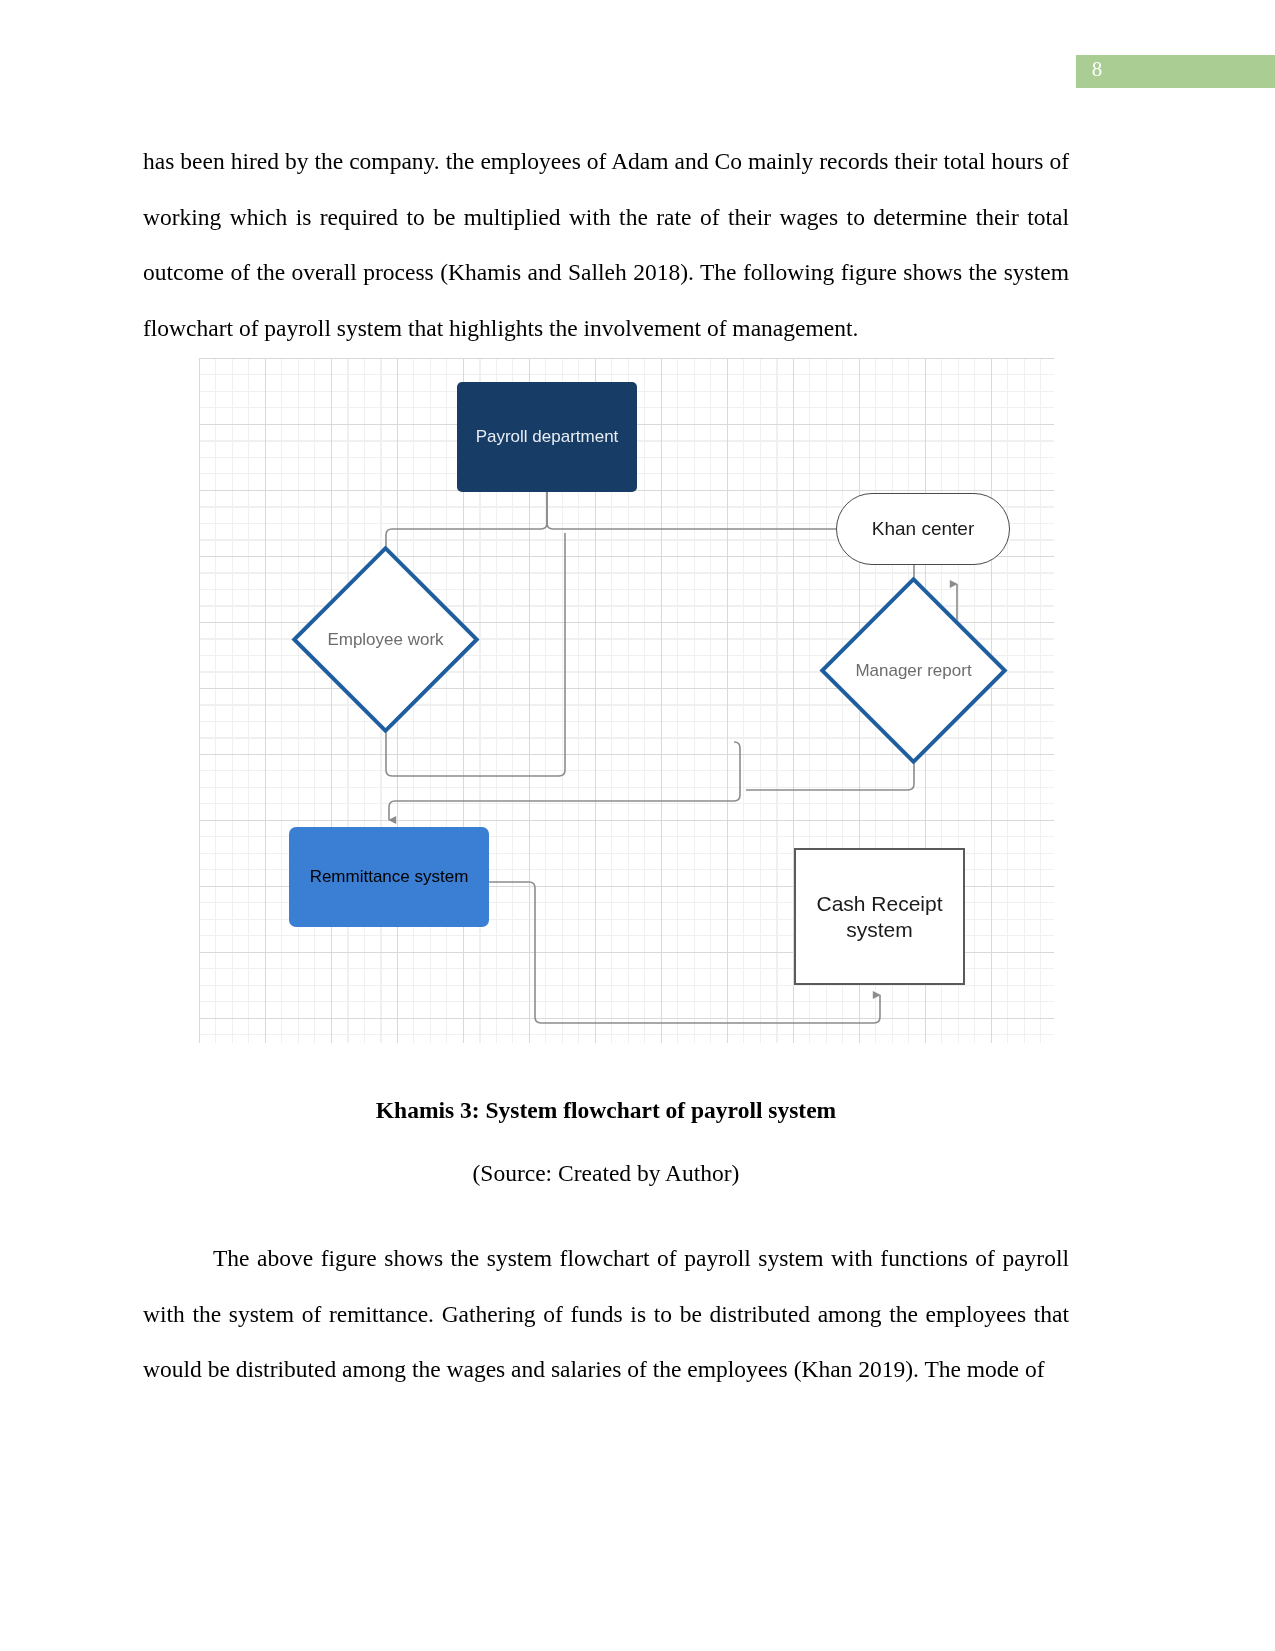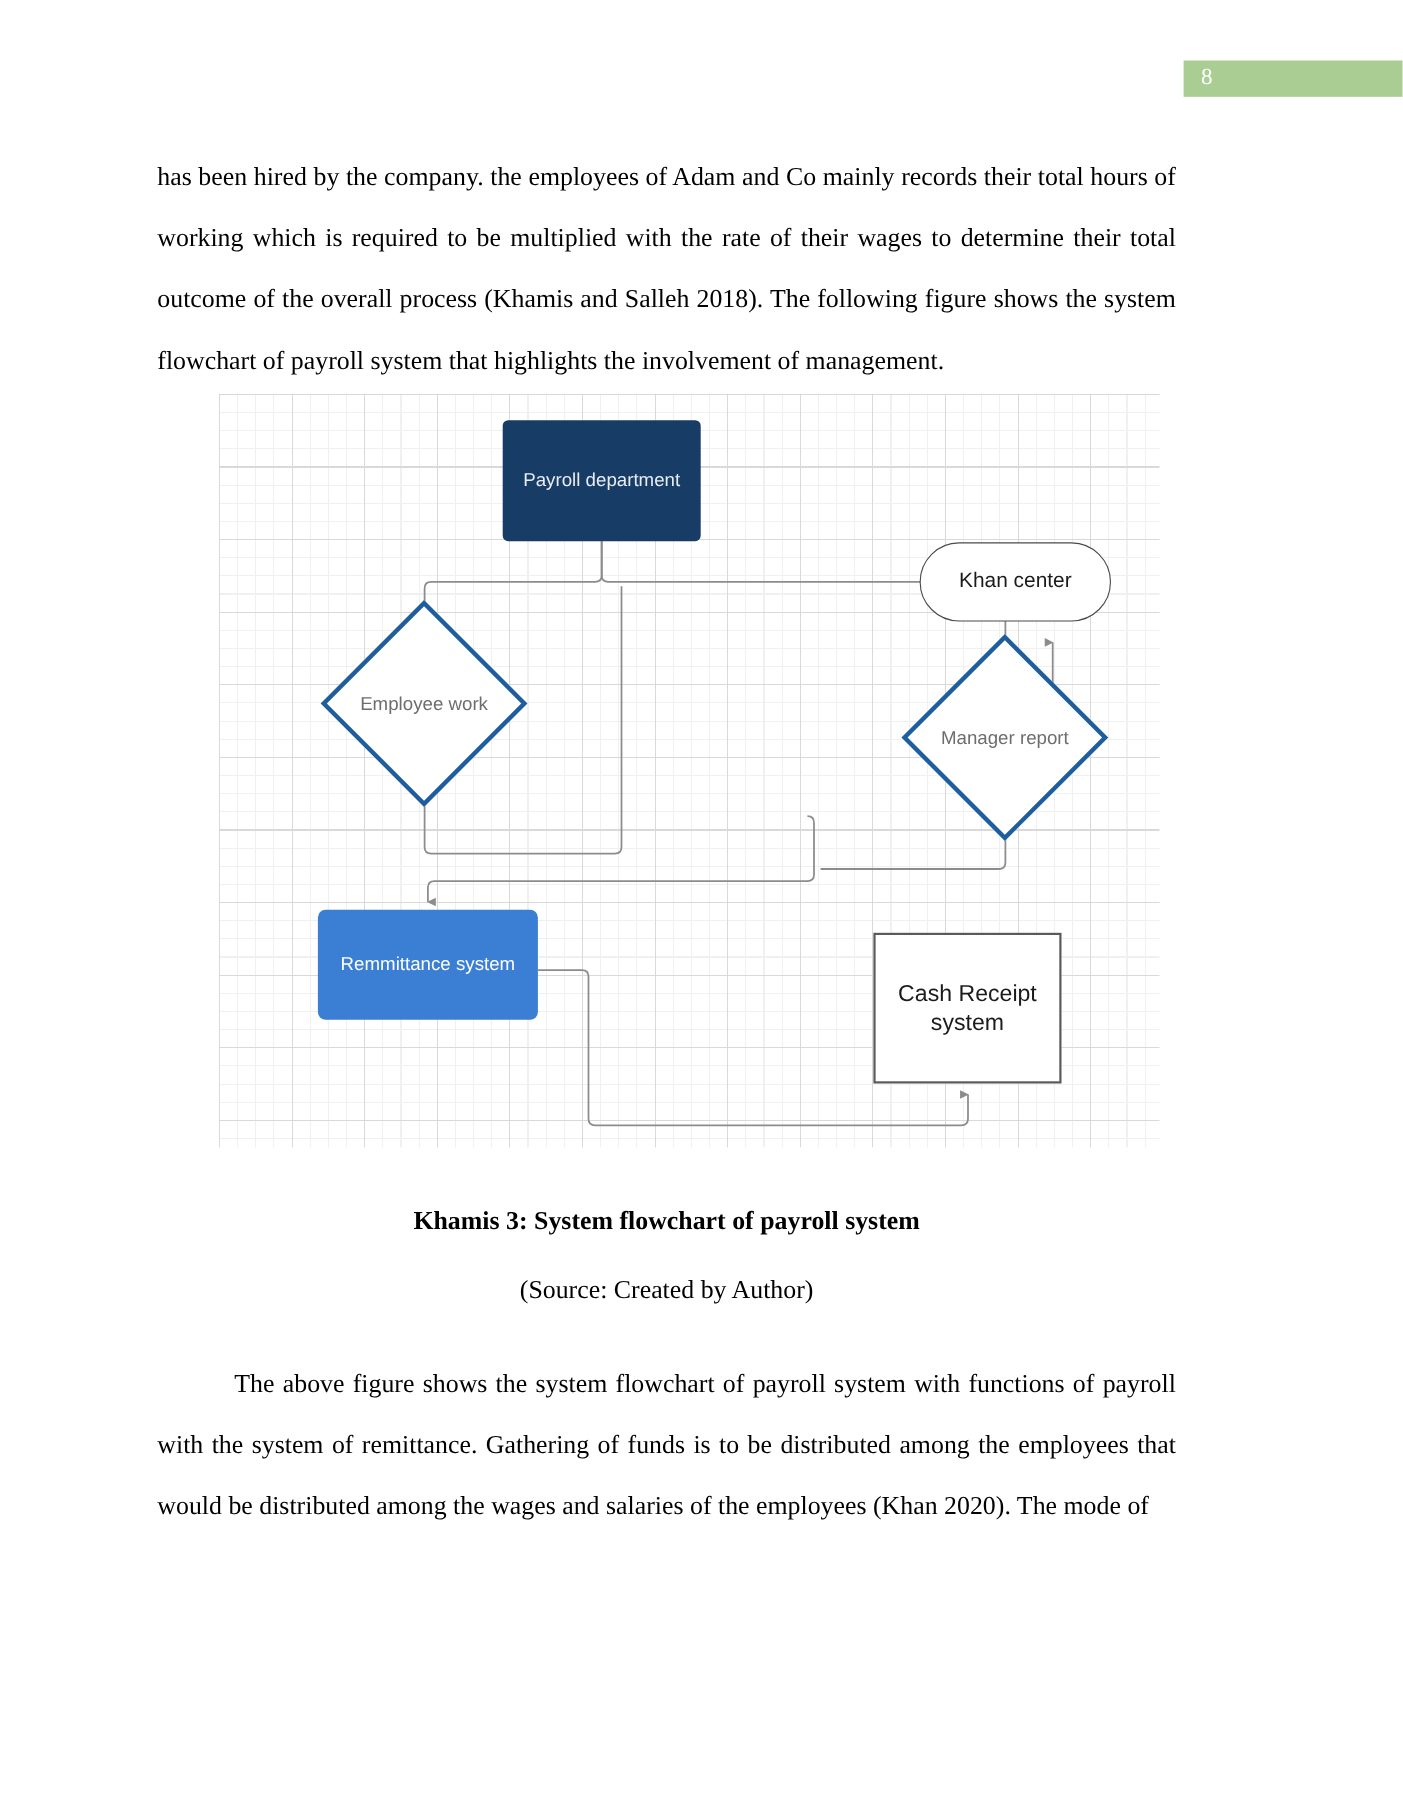--- a/index.html
+++ b/index.html
@@ -125,21 +125,21 @@
   }
 
   
   #node-remmittance-system {
     left: 90px;
     top: 469px;
     width: 200px;
     height: 100px;
     background: #3b7fd4;
     border-radius: 7px;
-    color: #ffffff;
+    color: #000000;
     font-size: 17px;
   }
 
   
   #node-cash-receipt-system {
     left: 595px;
     top: 490px;
     width: 171px;
     height: 137px;
     background: #ffffff;
@@ -276,13 +276,13 @@
   <div class="node" id="node-cash-receipt-system">
     <span>Cash Receipt system</span>
   </div>
 
 </div>
 
 <div class="caption" id="figure-caption">Khamis 3: System flowchart of payroll system</div>
 
 <div class="caption" id="figure-source">(Source: Created by Author)</div>
 
-<div class="para" id="para-bottom">The above figure shows the system flowchart of payroll system with functions of payroll with the system of remittance. Gathering of funds is to be distributed among the employees that would be distributed among the wages and salaries of the employees (Khan 2020). The mode of</div>
+<div class="para" id="para-bottom">The above figure shows the system flowchart of payroll system with functions of payroll with the system of remittance. Gathering of funds is to be distributed among the employees that would be distributed among the wages and salaries of the employees (Khan 2019). The mode of</div>
 
 </body></html>

